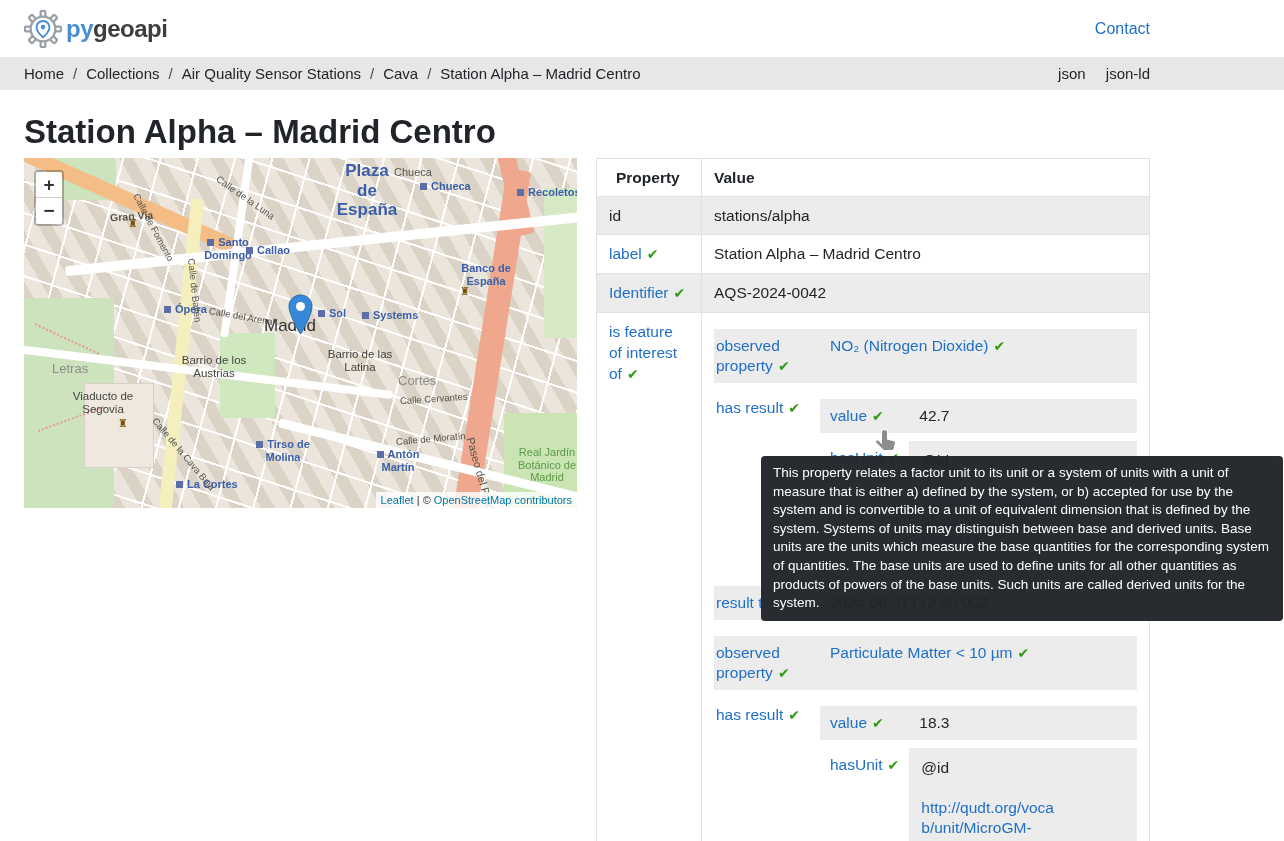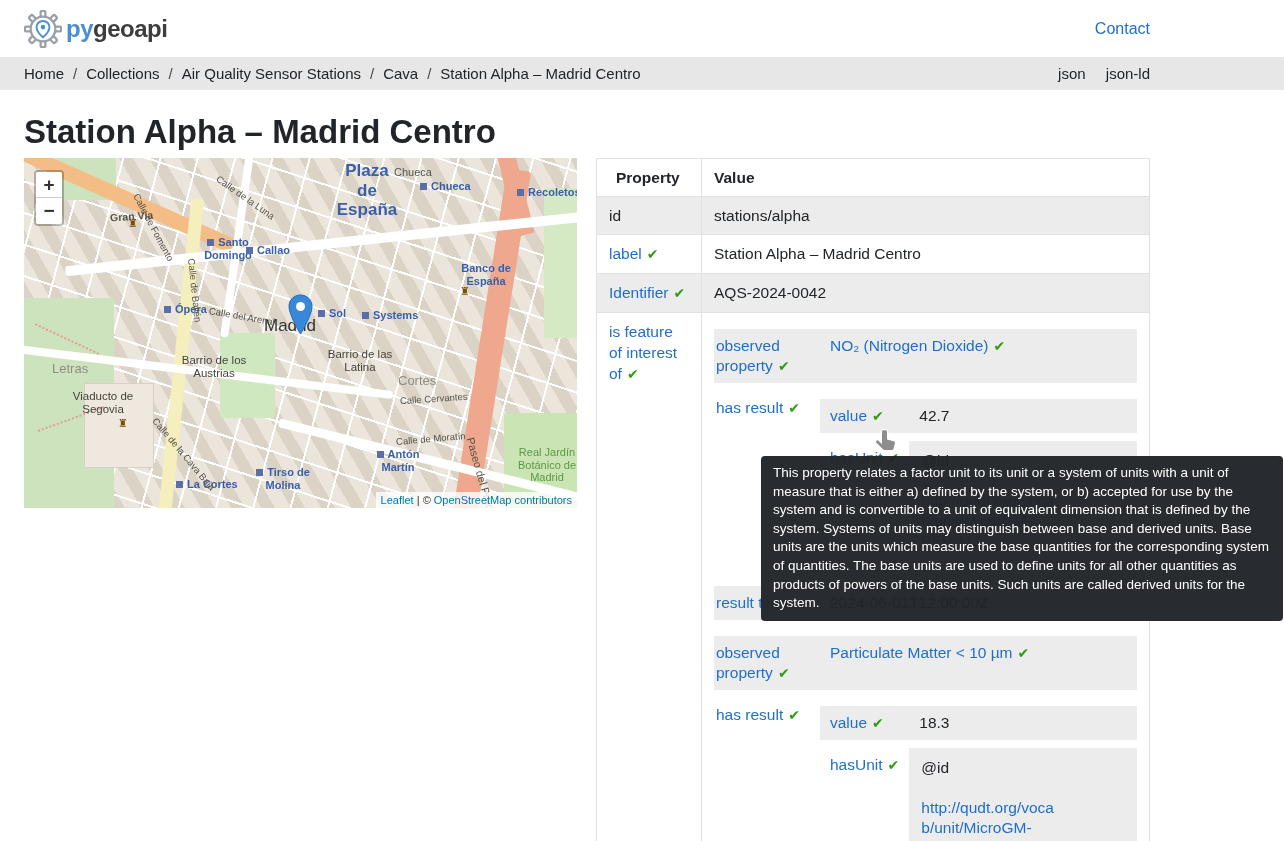--- a/index.html
+++ b/index.html
@@ -193,21 +193,21 @@
       <span class="mlabel blue metro" style="left:140px;top:145px;">Ópera</span>
       <span class="mlabel blue metro" style="left:294px;top:149px;">Sol</span>
       <span class="mlabel blue metro" style="left:338px;top:151px;">Systems</span>
       <span class="mlabel big" style="left:240px;top:158px;">Madrid</span>
       <span class="mlabel wrap" style="left:303px;top:190px;width:66px;font-size:11.5px;color:#45443e;">Barrio de las Latina</span>
       <span class="mlabel gray" style="left:374px;top:216px;">Cortes</span>
       <span class="mlabel small" style="left:376px;top:236px;transform:rotate(-4deg);">Calle Cervantes</span>
       <span class="mlabel wrap" style="left:150px;top:196px;width:80px;font-size:11.5px;color:#45443e;">Barrio de los Austrias</span>
       <span class="mlabel gray" style="left:28px;top:204px;">Letras</span>
       <span class="mlabel wrap" style="left:40px;top:232px;width:78px;font-size:11.5px;color:#45443e;">Viaducto de Segovia</span>
-      <span class="mlabel blue wrap metro" style="left:228px;top:308px;width:62px;">Tirso de Molina</span>
+      <span class="mlabel blue wrap metro" style="left:228px;top:280px;width:62px;">Tirso de Molina</span>
       <span class="mlabel blue metro" style="left:152px;top:320px;">La Cortes</span>
       <span class="mlabel blue wrap metro" style="left:346px;top:290px;width:56px;">Antón Martín</span>
       <span class="mlabel small" style="left:372px;top:276px;transform:rotate(-5deg);">Calle de Moratín</span>
       <span class="mlabel" style="left:452px;top:278px;transform:rotate(74deg);transform-origin:left top;">Paseo del Prado</span>
       <span class="mlabel green" style="left:492px;top:288px;width:62px;">Real Jardín Botánico de Madrid</span>
       <span class="mlabel small" style="left:196px;top:16px;transform:rotate(35deg);transform-origin:left top;">Calle de la Luna</span>
       <span class="mlabel small" style="left:116px;top:34px;transform:rotate(62deg);transform-origin:left top;">Calle de Fomento</span>
       <span class="mlabel small" style="left:172px;top:100px;transform:rotate(84deg);transform-origin:left top;">Calle de Bailén</span>
       <span class="mlabel small" style="left:186px;top:148px;transform:rotate(10deg);transform-origin:left top;">Calle del Arenal</span>
       <span class="mlabel small" style="left:134px;top:258px;transform:rotate(50deg);transform-origin:left top;">Calle de la Cava Baja</span>

